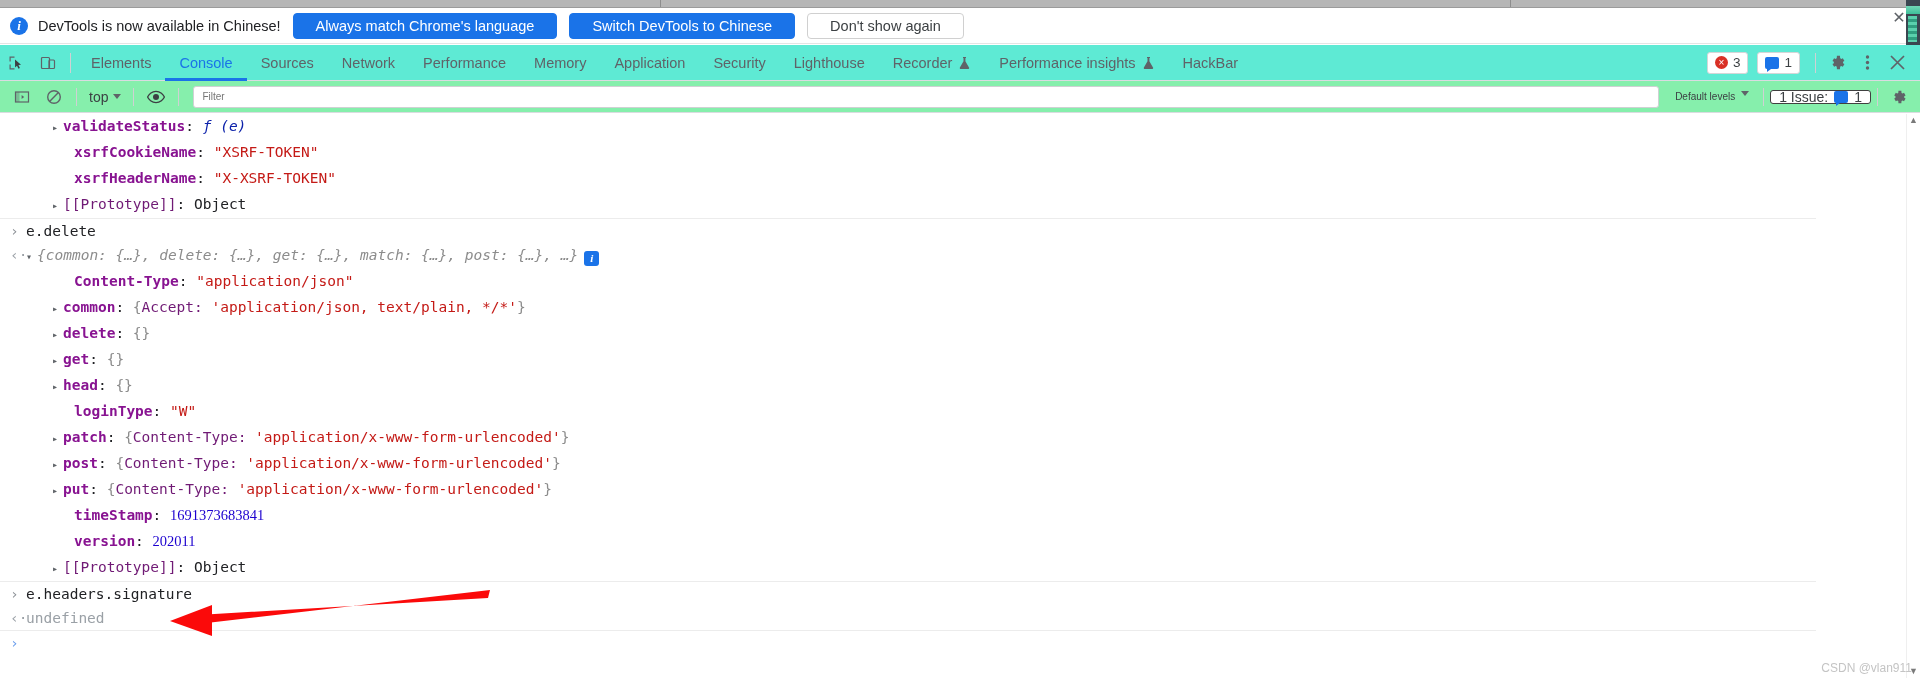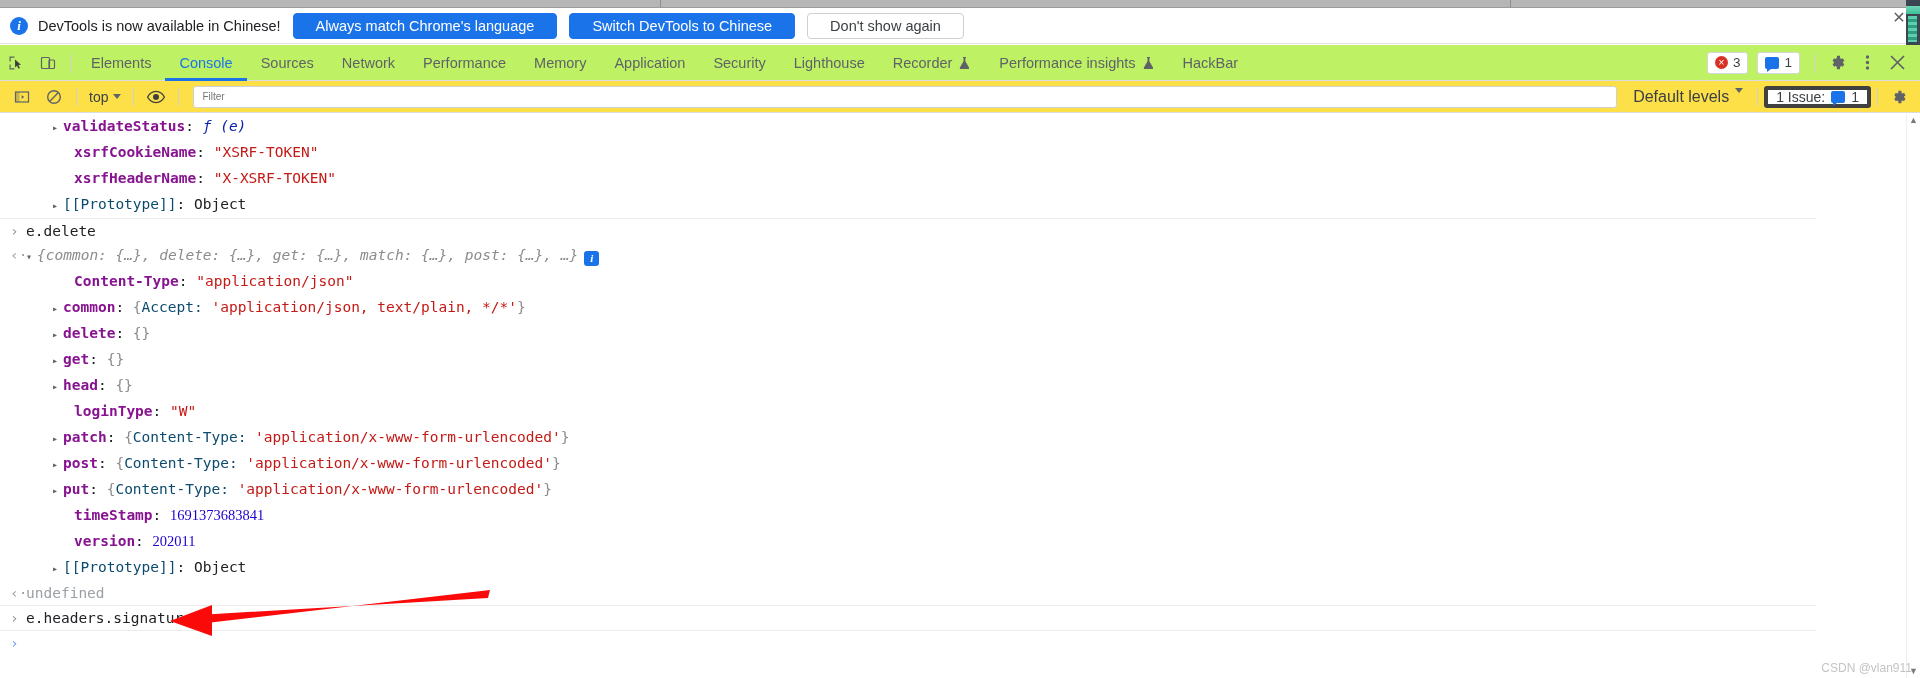--- a/index.html
+++ b/index.html
@@ -108,21 +108,21 @@
     left: 2px; top: 16px;
     width: 9px; height: 26px;
     background: repeating-linear-gradient(180deg,#5ad0ad 0 3px,#2f9e80 3px 6px);
   }
 
   
   .tabbar {
     position: absolute;
     left: 0; top: 45px;
     width: 1920px; height: 36px;
-    background: #bef264;
+    background: #5eead4;
     border-bottom: 1px solid #dadce0;
     display: flex;
     align-items: center;
     box-sizing: border-box;
     justify-content: space-between;
   }
   .tb-icon {
     width: 32px; height: 30px;
     display: flex;
     align-items: center;
@@ -208,21 +208,21 @@
     justify-content: center;
     cursor: pointer;
     flex: none;
   }
 
   
   .filterbar {
     position: absolute;
     left: 0; top: 81px;
     width: 1920px; height: 32px;
-    background: #fde047;
+    background: #86efac;
     border-bottom: 1px solid #dadce0;
     display: flex;
     align-items: center;
     box-sizing: border-box;
     padding: 0 6px;
   }
   .fb-sep {
     width: 1px; height: 18px;
     background: #cfd1d3;
     margin: 0 6px;
@@ -254,33 +254,33 @@
     font-size: 10px;
     color: #3c4043;
     padding: 0 8px;
     box-sizing: border-box;
     font-family: "Liberation Sans", sans-serif;
     outline: none;
   }
   .levels {
     display: flex;
     gap: 6px;
-    font-size: 16px;
+    font-size: 10px;
     color: #3c4043;
     padding: 0 8px;
     cursor: pointer;
     white-space: nowrap;
   }
   .issues {
     display: flex;
     align-items: center;
     gap: 6px;
-    height: 22px;
+    height: 14px;
     padding: 0 8px;
-    border: 4px solid #404040;
+    border: 1px solid #404040;
     border-radius: 3px;
     background: #fff;
     font-size: 14px;
     color: #3c4043;
     cursor: pointer;
     white-space: nowrap;
     box-sizing: border-box;
   }
 
   
@@ -317,21 +317,21 @@
     display: inline-block;
     width: 11px;
     color: #5f6368;
     font-size: 10px;
   }
   .tri.open { color: #5f6368; }
   .indent1 { display:inline-block; width: 42px; }
   .indent2 { display:inline-block; width: 53px; }
 
   .k      { color: #881391; font-weight: 700; }
-  .kg     { color: #0c4a6e; }
+  .kg     { color: #701a75; }
   .str    { color: #c41a16; }
   .num    { color: #1c00cf; font-family: Liberation Serif, serif; }
   .plain  { color: #202124; }
   .fn     { color: #0d22aa; font-style: italic; }
   .preview{ color: #8c8c8c; font-style: italic; }
   .brace  { color: #8c8c8c; }
   .undef  { color: #9aa0a6; }
   .prompt-caret { color: #6c9fed; }
 
   .info-badge {
@@ -561,22 +561,22 @@
       <div class="row"><span class="indent1"></span><span class="tri">▸</span><span class="k">delete</span><span class="plain">: </span><span class="brace">{}</span></div>
       <div class="row"><span class="indent1"></span><span class="tri">▸</span><span class="k">get</span><span class="plain">: </span><span class="brace">{}</span></div>
       <div class="row"><span class="indent1"></span><span class="tri">▸</span><span class="k">head</span><span class="plain">: </span><span class="brace">{}</span></div>
       <div class="row"><span class="indent2"></span><span class="tri"> </span><span class="k">loginType</span><span class="plain">: </span><span class="str">"W"</span></div>
       <div class="row"><span class="indent1"></span><span class="tri">▸</span><span class="k">patch</span><span class="plain">: </span><span class="brace">{</span><span class="kg">Content-Type</span><span class="kg">: </span><span class="str">'application/x-www-form-urlencoded'</span><span class="brace">}</span></div>
       <div class="row"><span class="indent1"></span><span class="tri">▸</span><span class="k">post</span><span class="plain">: </span><span class="brace">{</span><span class="kg">Content-Type</span><span class="kg">: </span><span class="str">'application/x-www-form-urlencoded'</span><span class="brace">}</span></div>
       <div class="row"><span class="indent1"></span><span class="tri">▸</span><span class="k">put</span><span class="plain">: </span><span class="brace">{</span><span class="kg">Content-Type</span><span class="kg">: </span><span class="str">'application/x-www-form-urlencoded'</span><span class="brace">}</span></div>
       <div class="row"><span class="indent2"></span><span class="tri"> </span><span class="k">timeStamp</span><span class="plain">: </span><span class="num">1691373683841</span></div>
       <div class="row"><span class="indent2"></span><span class="tri"> </span><span class="k">version</span><span class="plain">: </span><span class="num">202011</span></div>
       <div class="row"><span class="indent1"></span><span class="tri">▸</span><span class="kg">[[Prototype]]</span><span class="plain">: </span><span class="plain">Object</span></div>
+      <div class="row top-sep"><span class="gutter-in">›</span><span class="plain">e.headers.signature</span></div>
       <div class="row"><span class="gutter-out">‹·</span><span class="undef">undefined</span></div>
-      <div class="row top-sep"><span class="gutter-in">›</span><span class="plain">e.headers.signature</span></div>
       <div class="row top-sep"><span class="prompt-caret">›</span><span class="plain"></span></div>
     </div>
 
   <div class="vscroll">
     <div class="arrow-up">▲</div>
     <div class="arrow-down">▼</div>
   </div>
 
   <svg class="arrow-svg" width="340" height="50">
     <polygon points="340,2 48,36 48,27 338,10" fill="#fb0a0a"></polygon>

